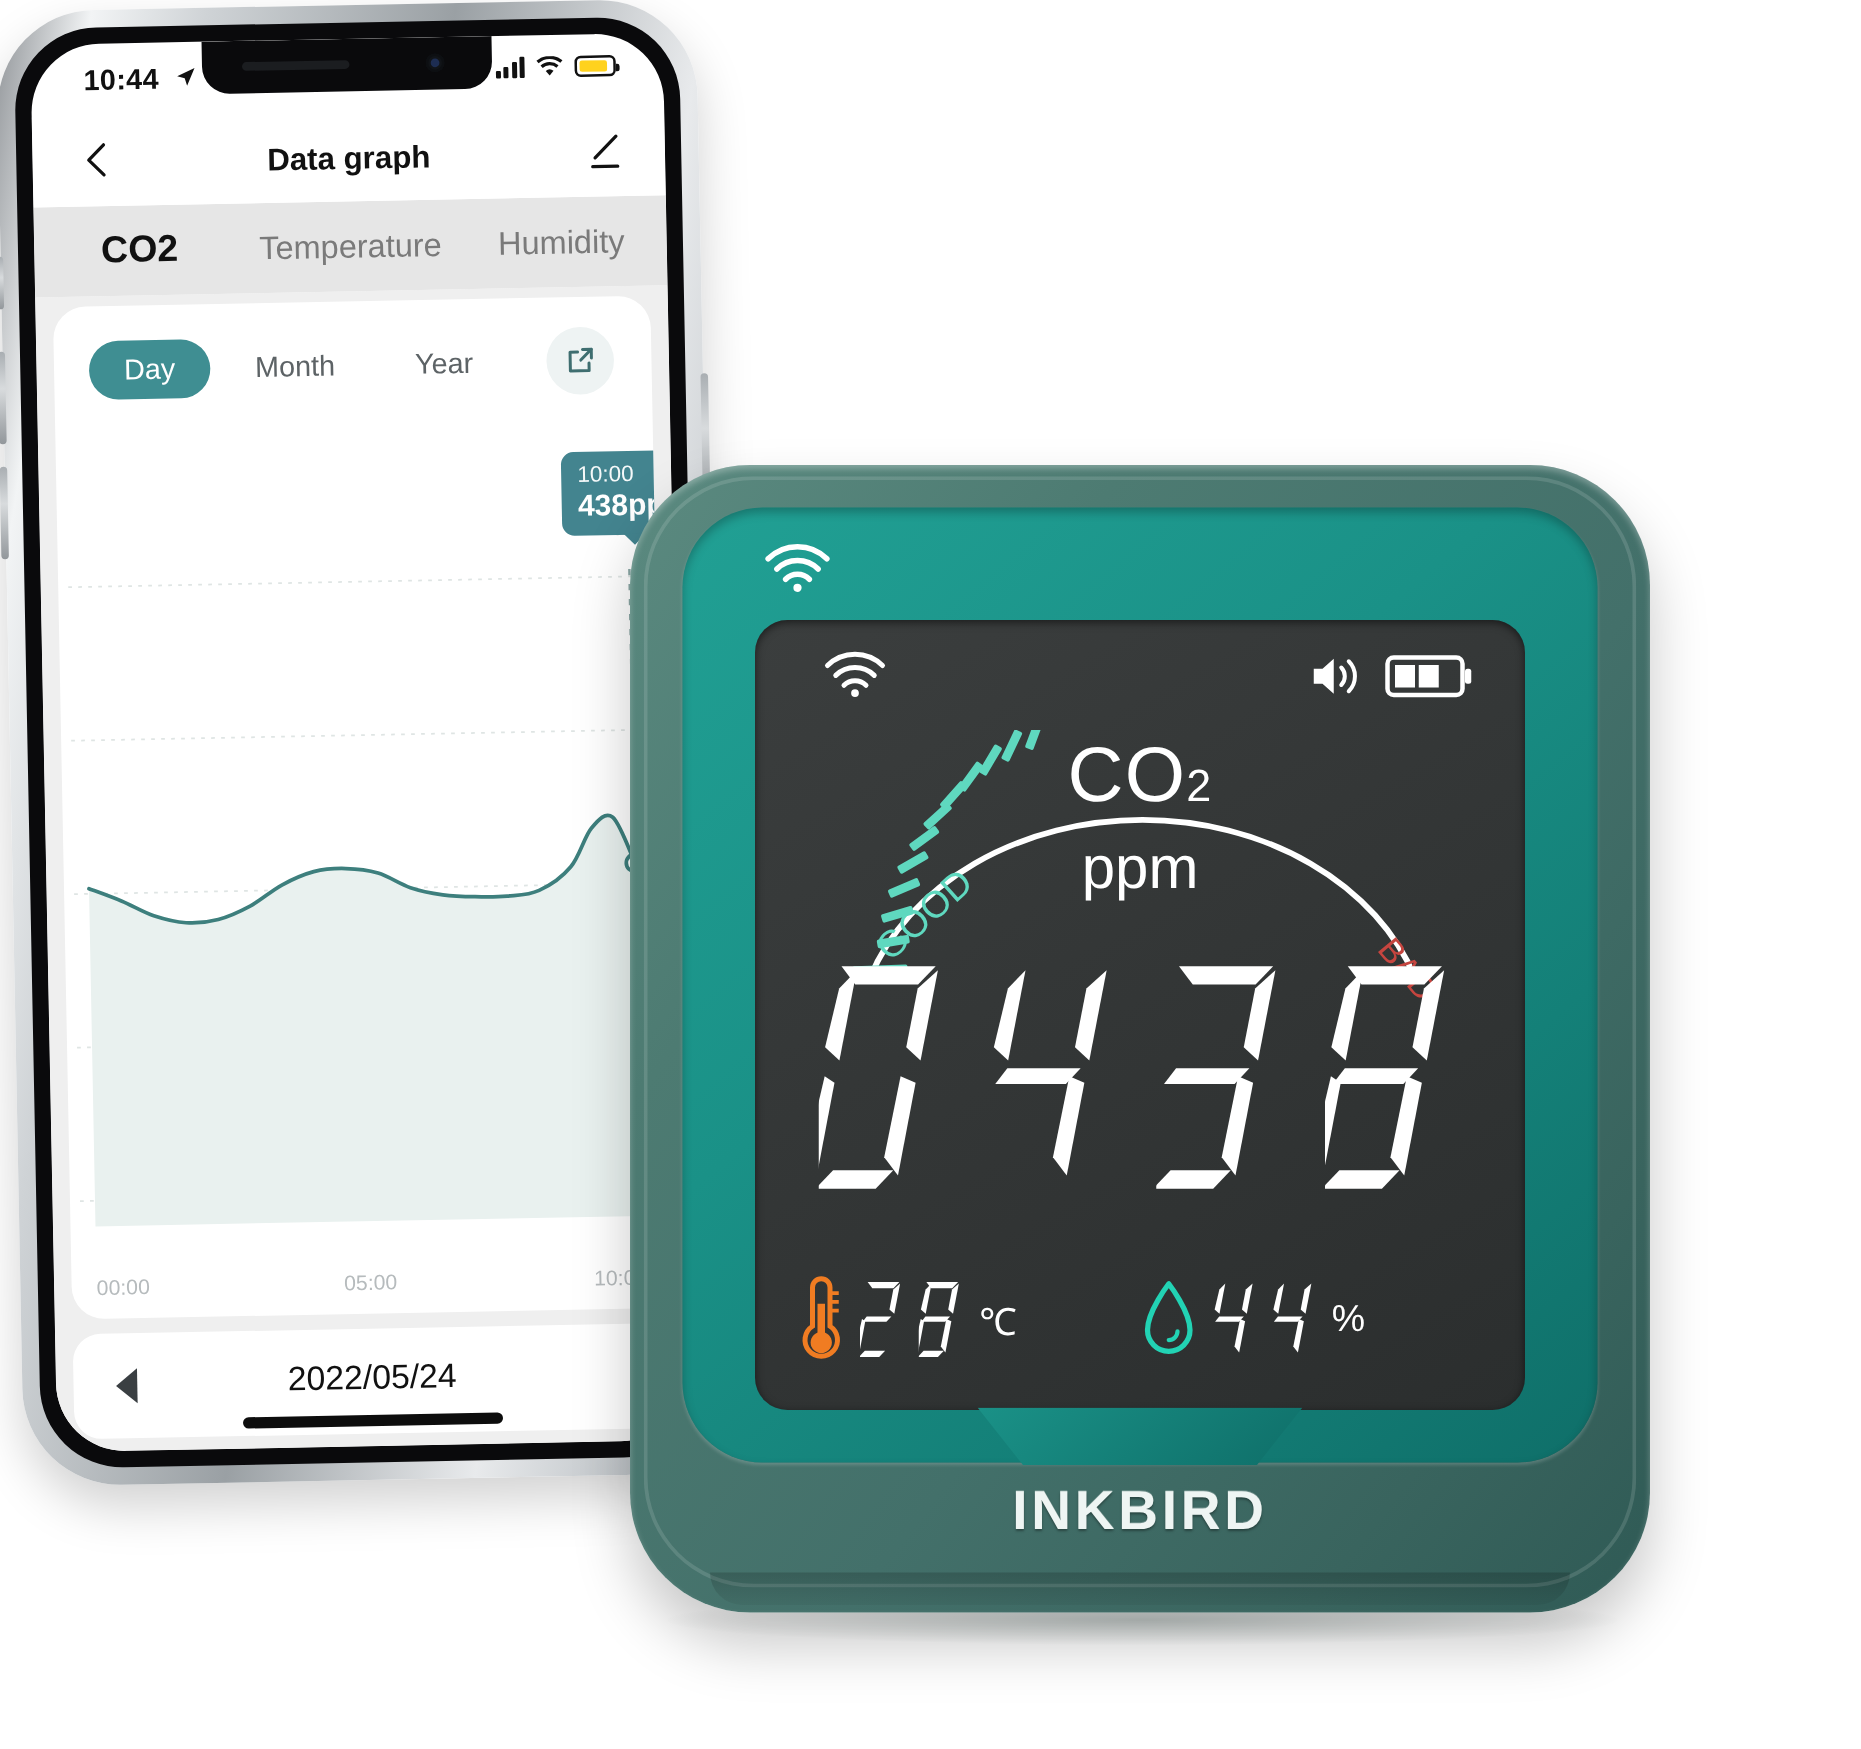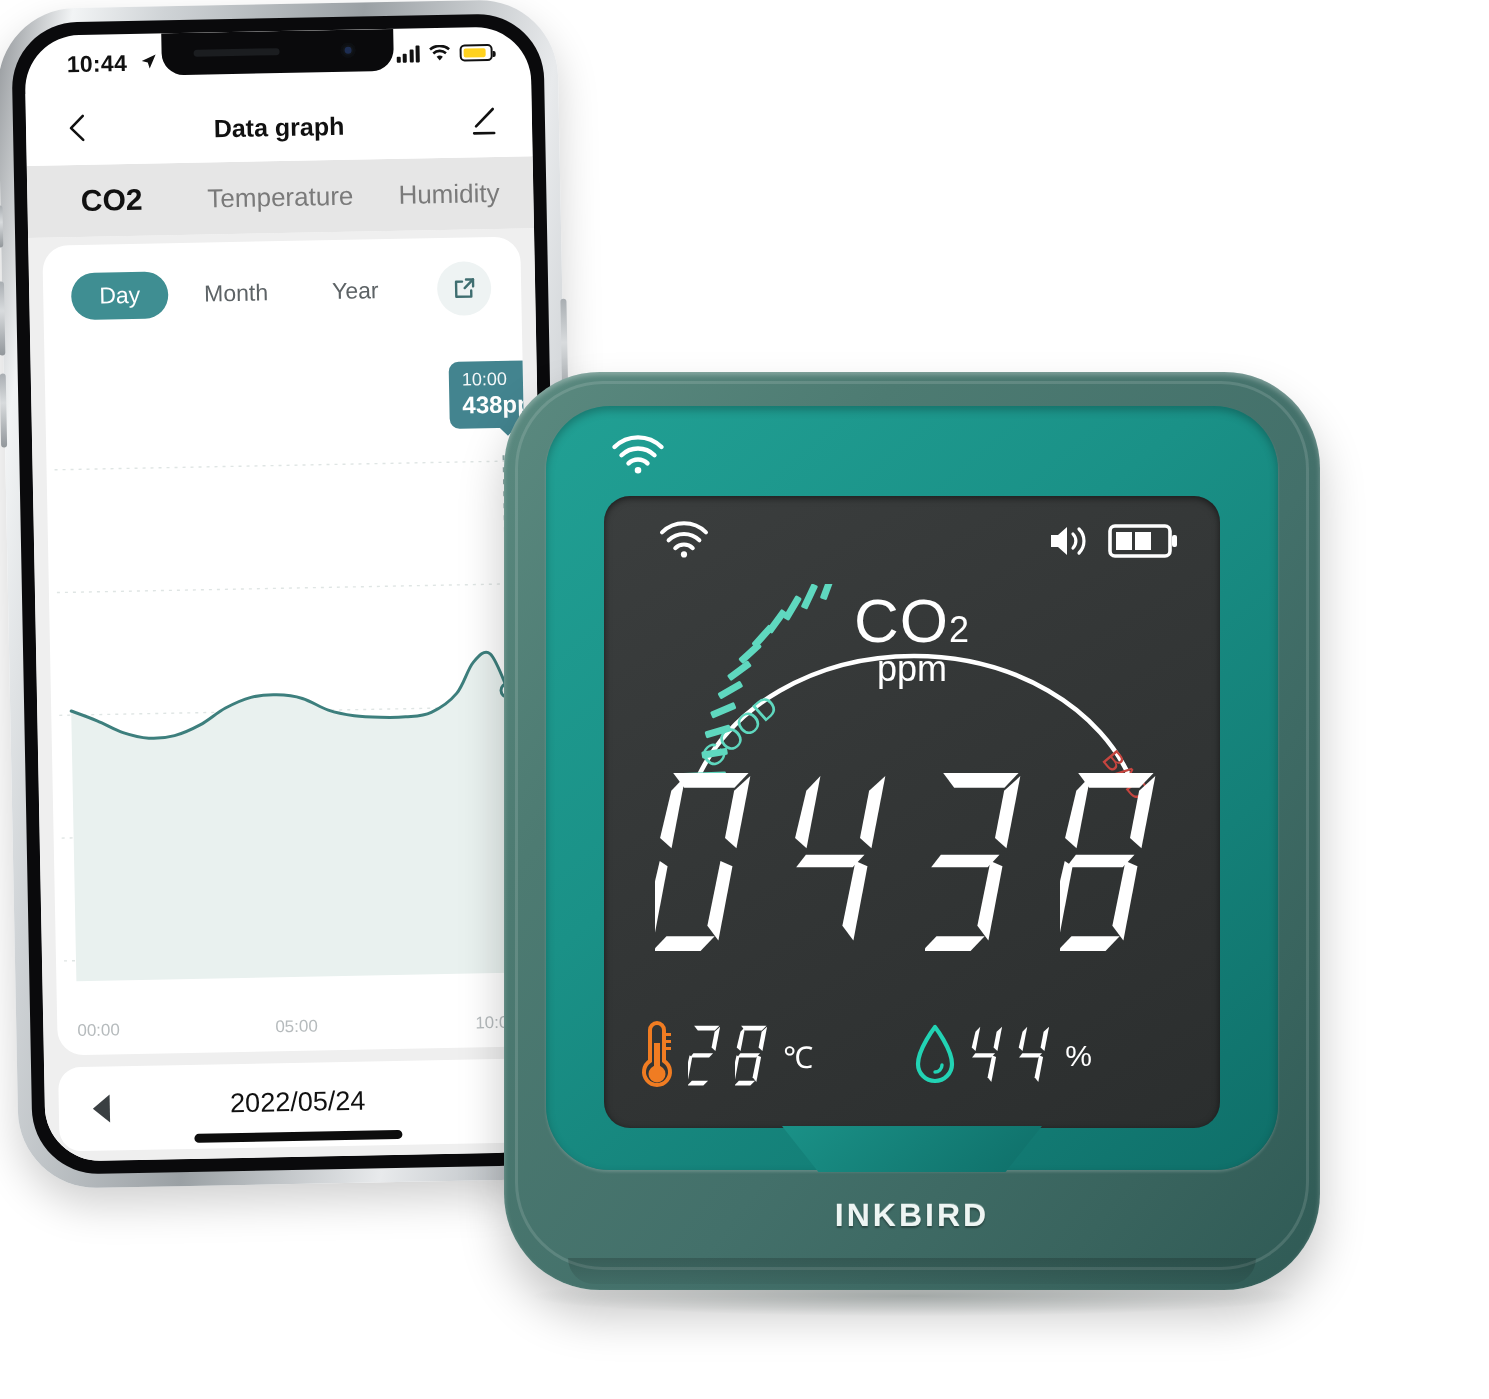--- a/index.html
+++ b/index.html
@@ -122,30 +122,30 @@
     box-shadow:inset 0 2px 7px rgba(0,0,0,.55);overflow:hidden;
   }
   .lcd-wifi{position:absolute;left:52px;top:24px;width:56px;height:42px;}
   .lcd-spk{position:absolute;right:126px;top:25px;width:46px;height:40px;}
   .lcd-batt{position:absolute;right:42px;top:26px;width:70px;height:38px;}
 
   .gauge{position:absolute;left:0;right:0;top:88px;height:220px;}
   .co2-lab{position:absolute;left:0;right:0;top:96px;text-align:center;color:#fff;z-index:3;}
   .co2-lab .a{font-size:62px;line-height:.95;letter-spacing:1px;}
   .co2-lab .a sub{font-size:36px;vertical-align:baseline;}
-  .co2-lab .b{font-size:36px;line-height:1.0;margin-top:0;}
+  .co2-lab .b{font-size:48px;line-height:1.0;margin-top:20px;}
 
   .digits{position:absolute;left:0;right:0;top:252px;height:230px;display:flex;
     align-items:center;justify-content:center;gap:26px;}
   .readout{position:absolute;left:34px;right:34px;bottom:24px;height:96px;display:flex;align-items:center;}
   .ro-half{flex:1;display:flex;align-items:center;gap:12px;}
   .unit{color:#fff;font-size:30px;}
 
   .brand{position:absolute;left:0;right:0;bottom:56px;text-align:center;
-    color:#eef5f3;font-size:32px;font-weight:700;letter-spacing:3px;
+    color:#eef5f3;font-size:44px;font-weight:700;letter-spacing:3px;
     text-shadow:0 2px 2px rgba(0,0,0,.35), 0 -1px 0 rgba(255,255,255,.25);}
   .foot{position:absolute;left:64px;right:64px;bottom:6px;height:26px;border-radius:0 0 70px 70px;
     background:linear-gradient(180deg,rgba(0,0,0,.18),rgba(0,0,0,.05));}
   .shadow{position:absolute;left:534px;top:1276px;width:760px;height:40px;border-radius:50%;
     background:radial-gradient(ellipse at center,rgba(90,110,105,.34),rgba(255,255,255,0) 72%);}
 </style>
 </head>
 <body>
 
 <div class="stage">

